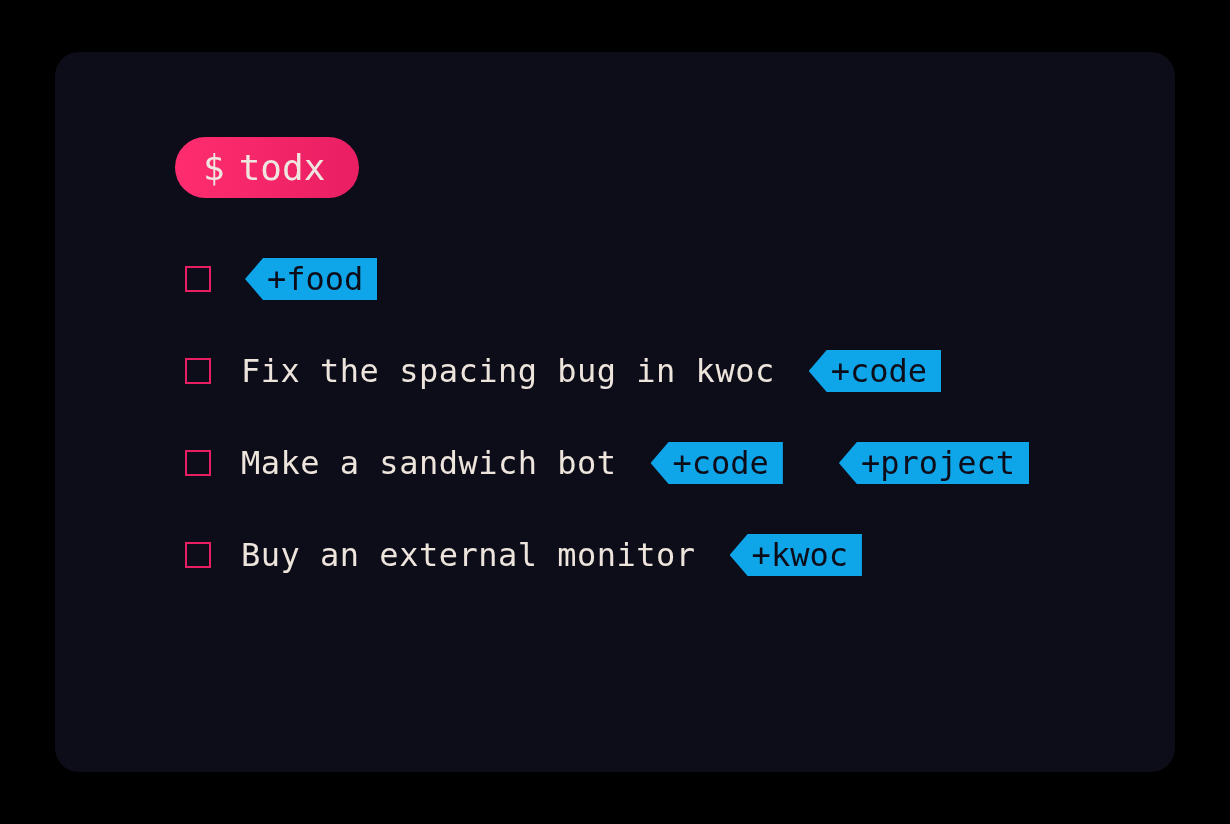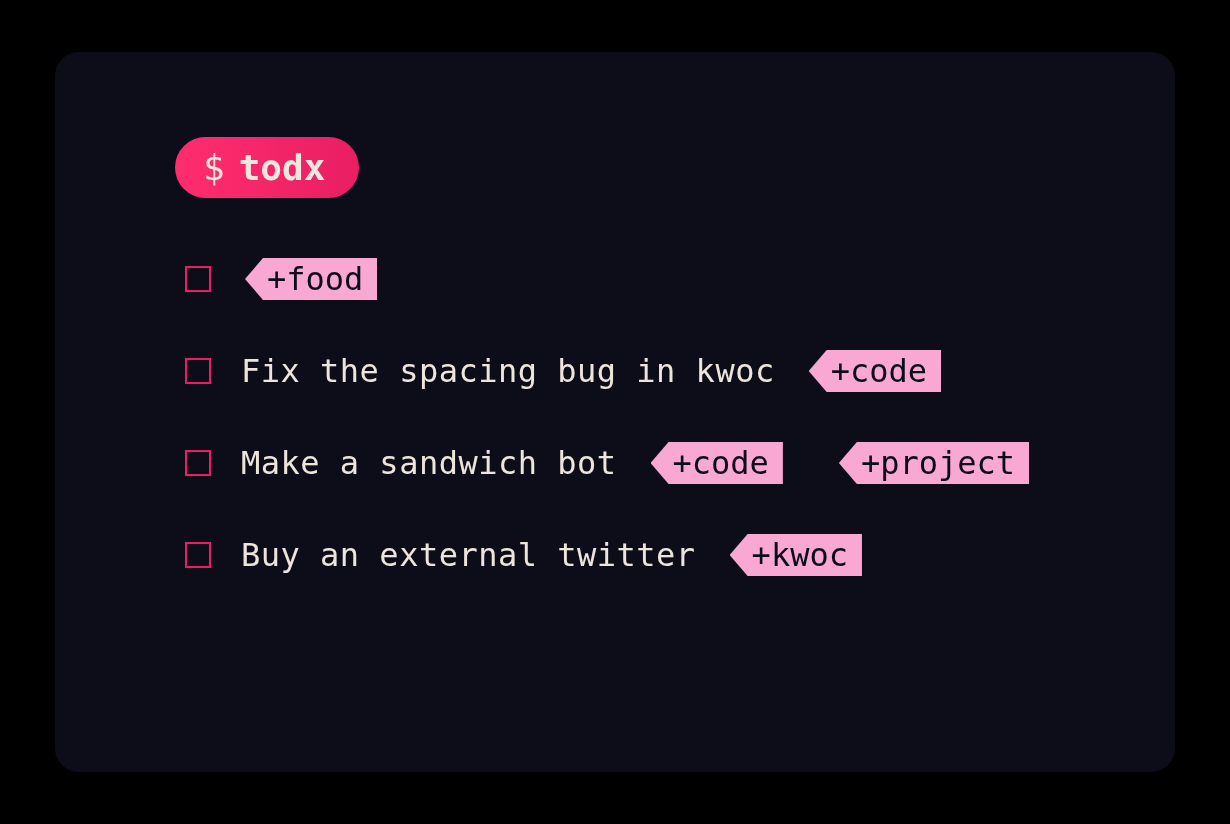--- a/index.html
+++ b/index.html
@@ -34,21 +34,21 @@
     .prompt-dollar {
       color: #f0e6e0;
       font-size: 36px;
       font-weight: 500;
       margin-right: 14px;
       font-family: 'Menlo', 'Consolas', monospace;
     }
     .prompt-command {
       color: #f0e6e0;
       font-size: 36px;
-      font-weight: 700;
+      font-weight: 400;
       font-family: 'Menlo', 'Consolas', monospace;
     }
     .todo-list {
       display: flex;
       flex-direction: column;
       gap: 50px;
       padding-left: 10px;
     }
     .todo-item {
       display: flex;
@@ -64,21 +64,21 @@
     .todo-text {
       color: #ede4dc;
       font-size: 32px;
       font-family: 'Menlo', 'Consolas', 'DejaVu Sans Mono', monospace;
       letter-spacing: 0.5px;
       white-space: nowrap;
     }
     .tag {
       display: inline-flex;
       align-items: center;
-      background: #f9a8d4;
+      background: #0ea5e9;
       color: #0d0d1a;
       font-size: 32px;
       font-family: 'Menlo', 'Consolas', 'DejaVu Sans Mono', monospace;
       padding: 2px 14px 2px 8px;
       margin-left: 4px;
       position: relative;
       clip-path: polygon(18px 0, 100% 0, 100% 100%, 18px 100%, 0 50%);
       padding-left: 22px;
     }
     .tag + .tag {
@@ -111,18 +111,18 @@
 
     <div class="todo-item">
       <div class="checkbox"></div>
       <span class="todo-text">Make a sandwich bot</span>
       <span class="tag">+code</span>
       <span class="tag">+project</span>
     </div>
 
     <div class="todo-item">
       <div class="checkbox"></div>
-      <span class="todo-text">Buy an external twitter</span>
+      <span class="todo-text">Buy an external monitor</span>
       <span class="tag">+kwoc</span>
     </div>
 
   </div>
 </div>
 
 </body></html>

